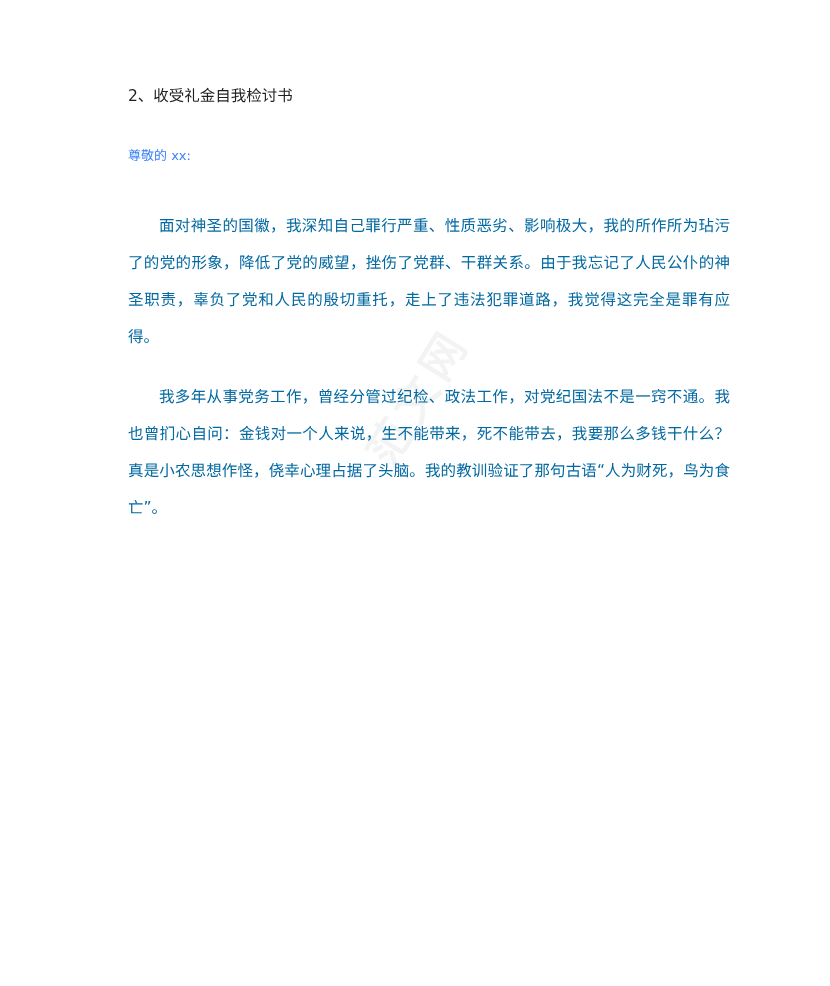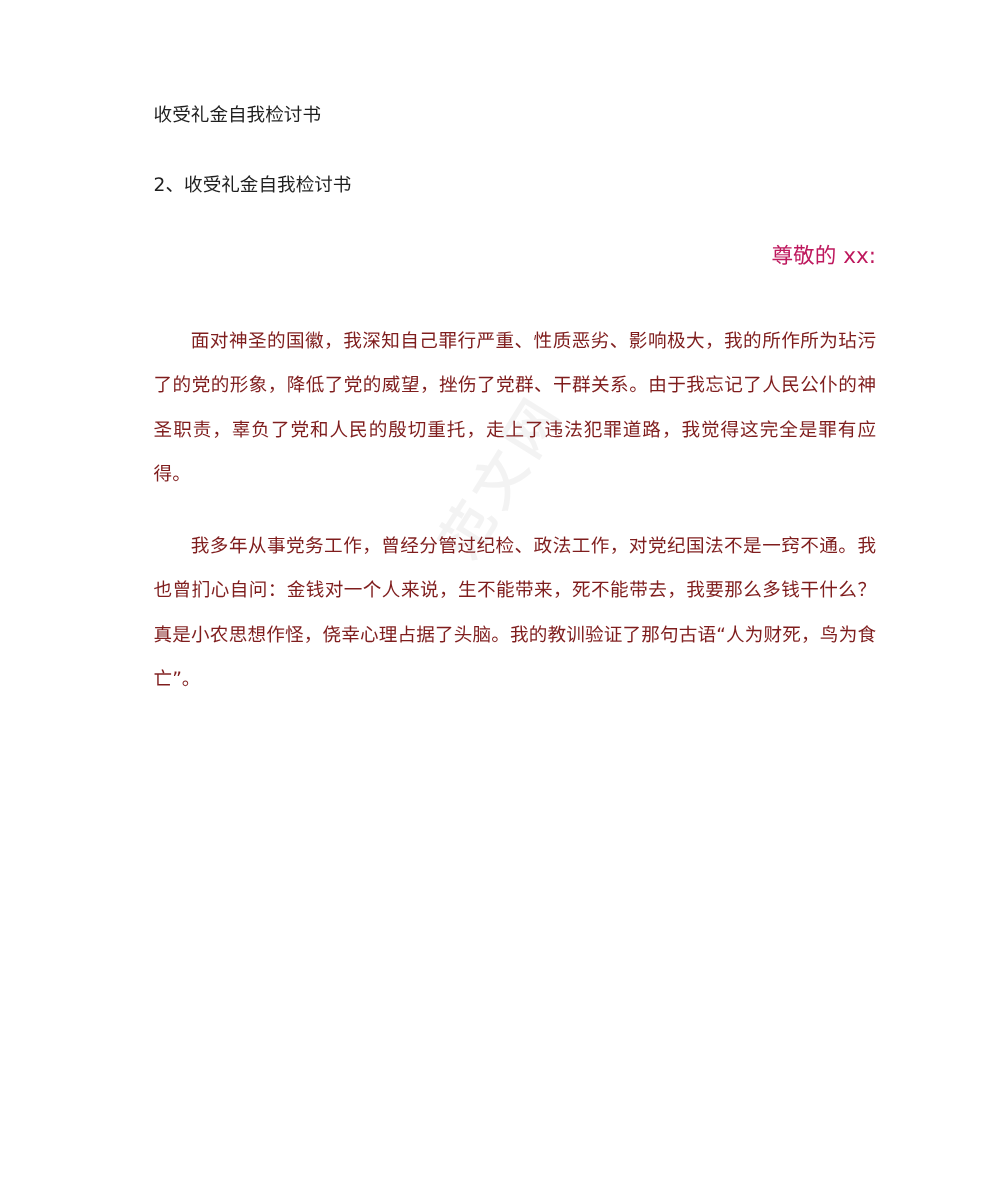--- a/index.html
+++ b/index.html
@@ -57,52 +57,50 @@
 
   .section-heading {
     font-size: 15.5px;
     line-height: 24px;
     margin: 0 0 36px 0;
     font-weight: 400;
     color: #1f1f1f;
   }
 
   .salutation {
-    font-size: 18px;
+    font-size: 13px;
     line-height: 24px;
     margin: 0 0 40px 0;
-    color: #be185d;
-    text-align: right;
+    color: #3b82f6;
   }
 
   .para {
     font-size: 15.5px;
     line-height: 37px;
     margin: 0 0 23px 0;
     text-indent: 2em;
     text-align: justify;
     text-justify: inter-ideograph;
-    color: #7f1d1d;
+    color: #0369a1;
     word-break: break-all;
   }
 
   .para:last-child {
     margin-bottom: 0;
   }
 </style>
 </head>
 <body>
 
 <div class="page">
 
   <div class="watermark">范文网</div>
 
   <div class="content">
 
-    <p class="doc-title">收受礼金自我检讨书</p>
 
     <p class="section-heading">2、收受礼金自我检讨书</p>
 
     <p class="salutation">尊敬的 xx:</p>
 
     <p class="para">面对神圣的国徽，我深知自己罪行严重、性质恶劣、影响极大，我的所作所为玷污了的党的形象，降低了党的威望，挫伤了党群、干群关系。由于我忘记了人民公仆的神圣职责，辜负了党和人民的殷切重托，走上了违法犯罪道路，我觉得这完全是罪有应得。</p>
 
 
 
     <p class="para">我多年从事党务工作，曾经分管过纪检、政法工作，对党纪国法不是一窍不通。我也曾扪心自问：金钱对一个人来说，生不能带来，死不能带去，我要那么多钱干什么？真是小农思想作怪，侥幸心理占据了头脑。我的教训验证了那句古语“人为财死，鸟为食亡”。</p>

